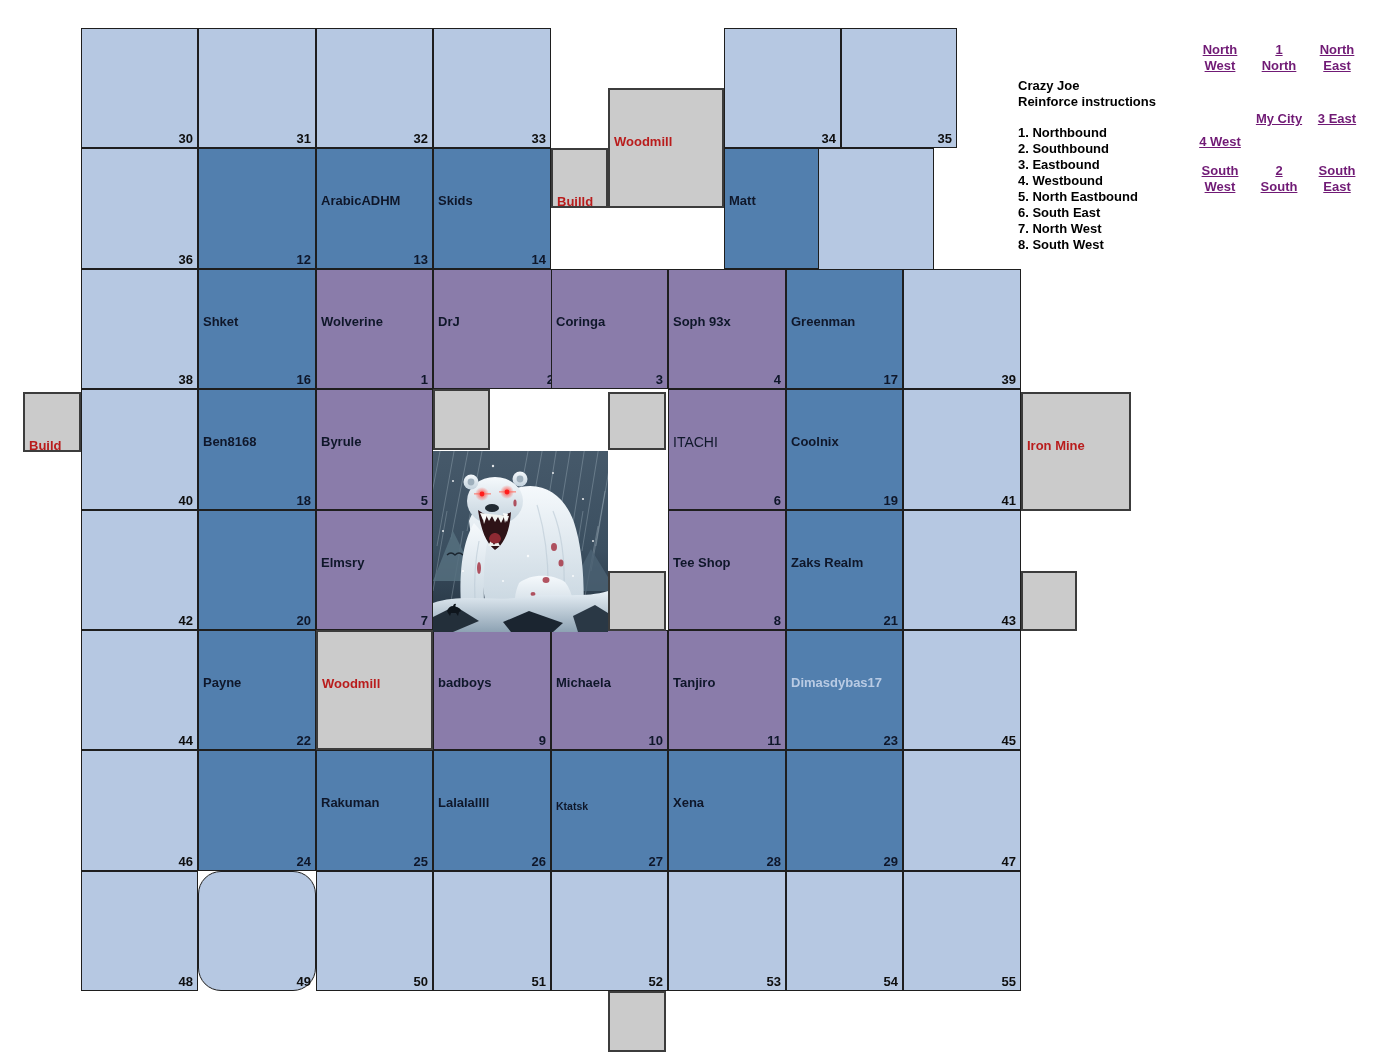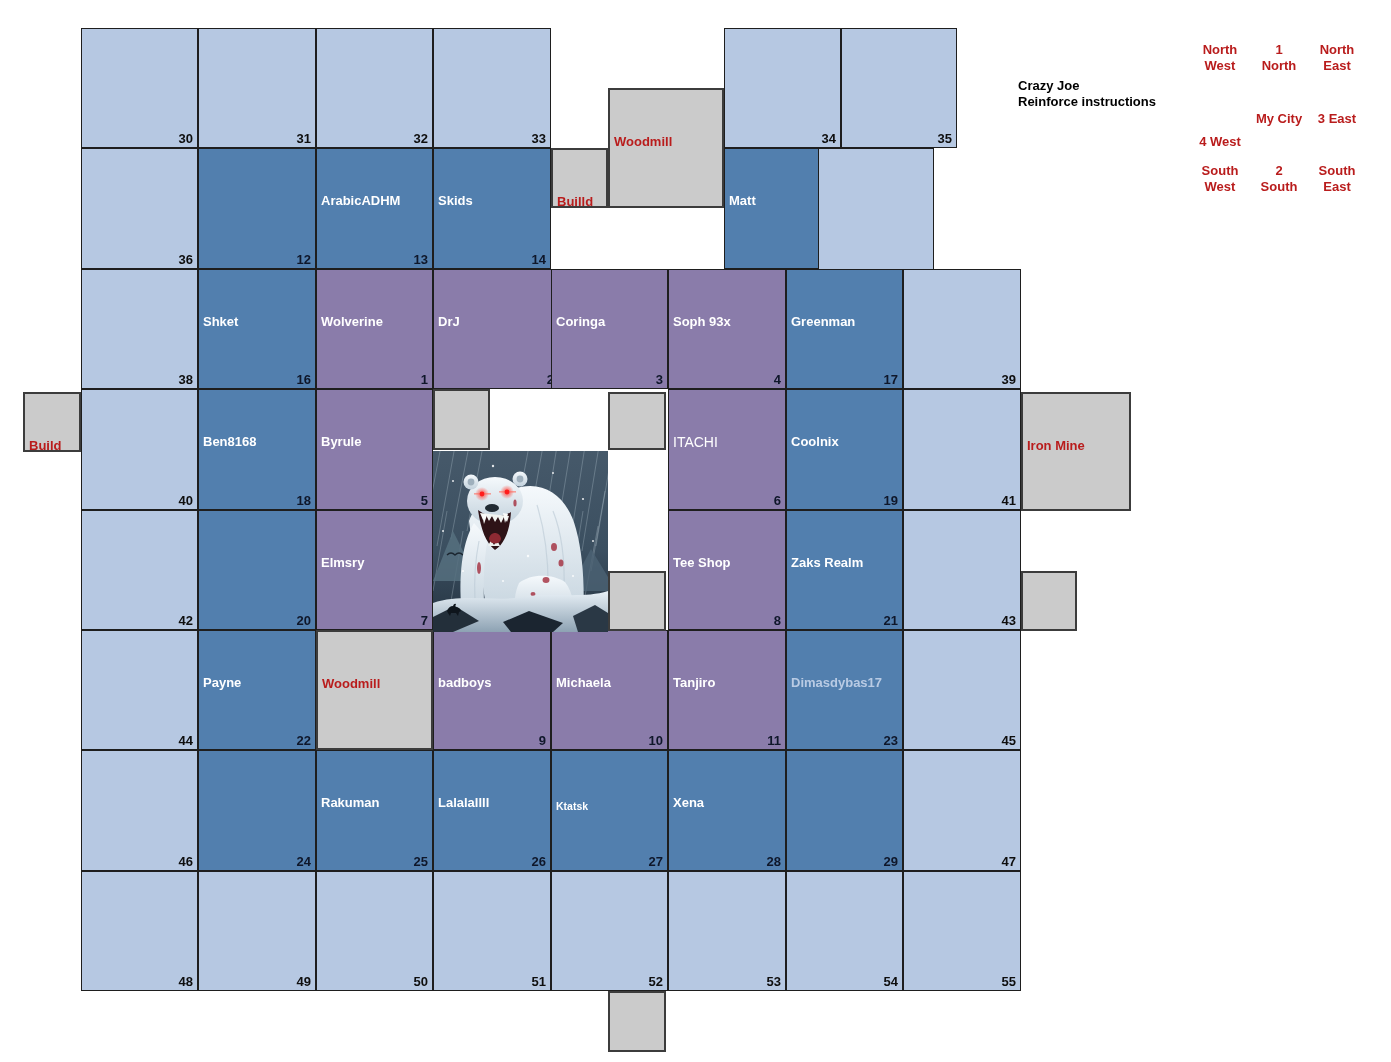--- a/index.html
+++ b/index.html
@@ -4,33 +4,33 @@
 <style>
   html,body{margin:0;padding:0;background:#ffffff;}
   body{width:1391px;height:1062px;font-family:"Liberation Sans",sans-serif;}
   .canvas{position:relative;width:1391px;height:1062px;background:#fff;overflow:hidden;}
   .cell{position:absolute;box-sizing:border-box;border:1.5px solid #1e1e1e;}
   .cell.light{background:#b6c8e2;padding-left:16px;}
   .cell.mid{background:#527fae;}
   .cell.purple{background:#8a7caa;}
   .gray{position:absolute;box-sizing:border-box;background:#cbcbcb;border:2px solid #3c3c3c;}
   .cell-label{position:absolute;left:4px;top:44px;font-weight:bold;font-size:13px;line-height:16px;
-              color:#ffffff;white-space:nowrap;}
+              color:#0f172a;white-space:nowrap;}
   .gray .cell-label{color:#b91c1c;}
   .cell-label.thin{font-weight:normal;font-size:14px;}
   .cell-label.small{font-size:10.5px;top:47px;}
   .cell-label.faded{font-weight:bold;color:#b9cbe4;}
   .cell-num{position:absolute;right:4px;bottom:1px;font-weight:bold;font-size:13px;line-height:15px;color:#0f172a;}
   .cell.light .cell-num{color:#0e0e0e;}
   .panel{position:absolute;left:1018px;top:78px;width:220px;color:#000;
          font-size:13px;font-weight:bold;line-height:15.5px;}
   .panel .items{margin-top:16px;line-height:16px;}
-  .compass-cell{position:absolute;width:80px;text-align:center;color:#b91c1c;
+  .compass-cell{position:absolute;width:80px;text-align:center;color:#701a75;
                 font-size:13px;font-weight:bold;line-height:16px;white-space:pre-line;
-                transform:translate(-50%,-50%);}
+                transform:translate(-50%,-50%);text-decoration:underline;}
   .bear{position:absolute;left:433px;top:451px;width:175px;height:181px;}
 </style>
 </head>
 <body>
 
 <div class="canvas">
 
   <div id="map-layer">
       <div class="cell light" style="left: 81px; top: 28px; width: 117px; height: 120px;">
         <span class="cell-num">30</span>
@@ -194,21 +194,21 @@
       </div>
       <div class="cell mid" style="left: 786px; top: 750px; width: 117px; height: 121px;">
         <span class="cell-num">29</span>
       </div>
       <div class="cell light" style="left: 903px; top: 750px; width: 118px; height: 121px;">
         <span class="cell-num">47</span>
       </div>
       <div class="cell light" style="left: 81px; top: 871px; width: 117px; height: 120px;">
         <span class="cell-num">48</span>
       </div>
-      <div class="cell light" style="left: 198px; top: 871px; width: 118px; height: 120px;">
+      <div class="cell light" style="left: 198px; top: 871px; width: 118px; height: 120px; border-radius: 23px;">
         <span class="cell-num">49</span>
       </div>
       <div class="cell light" style="left: 316px; top: 871px; width: 117px; height: 120px;">
         <span class="cell-num">50</span>
       </div>
       <div class="cell light" style="left: 433px; top: 871px; width: 118px; height: 120px;">
         <span class="cell-num">51</span>
       </div>
       <div class="cell light" style="left: 551px; top: 871px; width: 117px; height: 120px;">
         <span class="cell-num">52</span>
@@ -337,20 +337,30 @@
       <circle cx="160" cy="90" r="1"></circle>
         <circle cx="70" cy="130" r="1"></circle>
         <circle cx="30" cy="120" r="1.1"></circle>
       <circle cx="140" cy="125" r="1"></circle>
     </g>
   </svg>
 
   <div class="panel">
     <div>Crazy Joe</div>
     <div>Reinforce instructions</div>
+    <div class="items" id="instruction-items">
+        <div>1. Northbound</div>
+        <div>2. Southbound</div>
+        <div>3. Eastbound</div>
+        <div>4. Westbound</div>
+        <div>5. North Eastbound</div>
+        <div>6. South East</div>
+        <div>7. North West</div>
+        <div>8. South West</div>
+      </div>
   </div>
 
   <div id="compass-layer">
       <div class="compass-cell" style="left: 1220px; top: 58px;">North
 West</div>
       <div class="compass-cell" style="left: 1279px; top: 58px;">1
 North</div>
       <div class="compass-cell" style="left: 1337px; top: 58px;">North
 East</div>
       <div class="compass-cell" style="left: 1220px; top: 119px; margin-top: 23px;">4 West</div>

